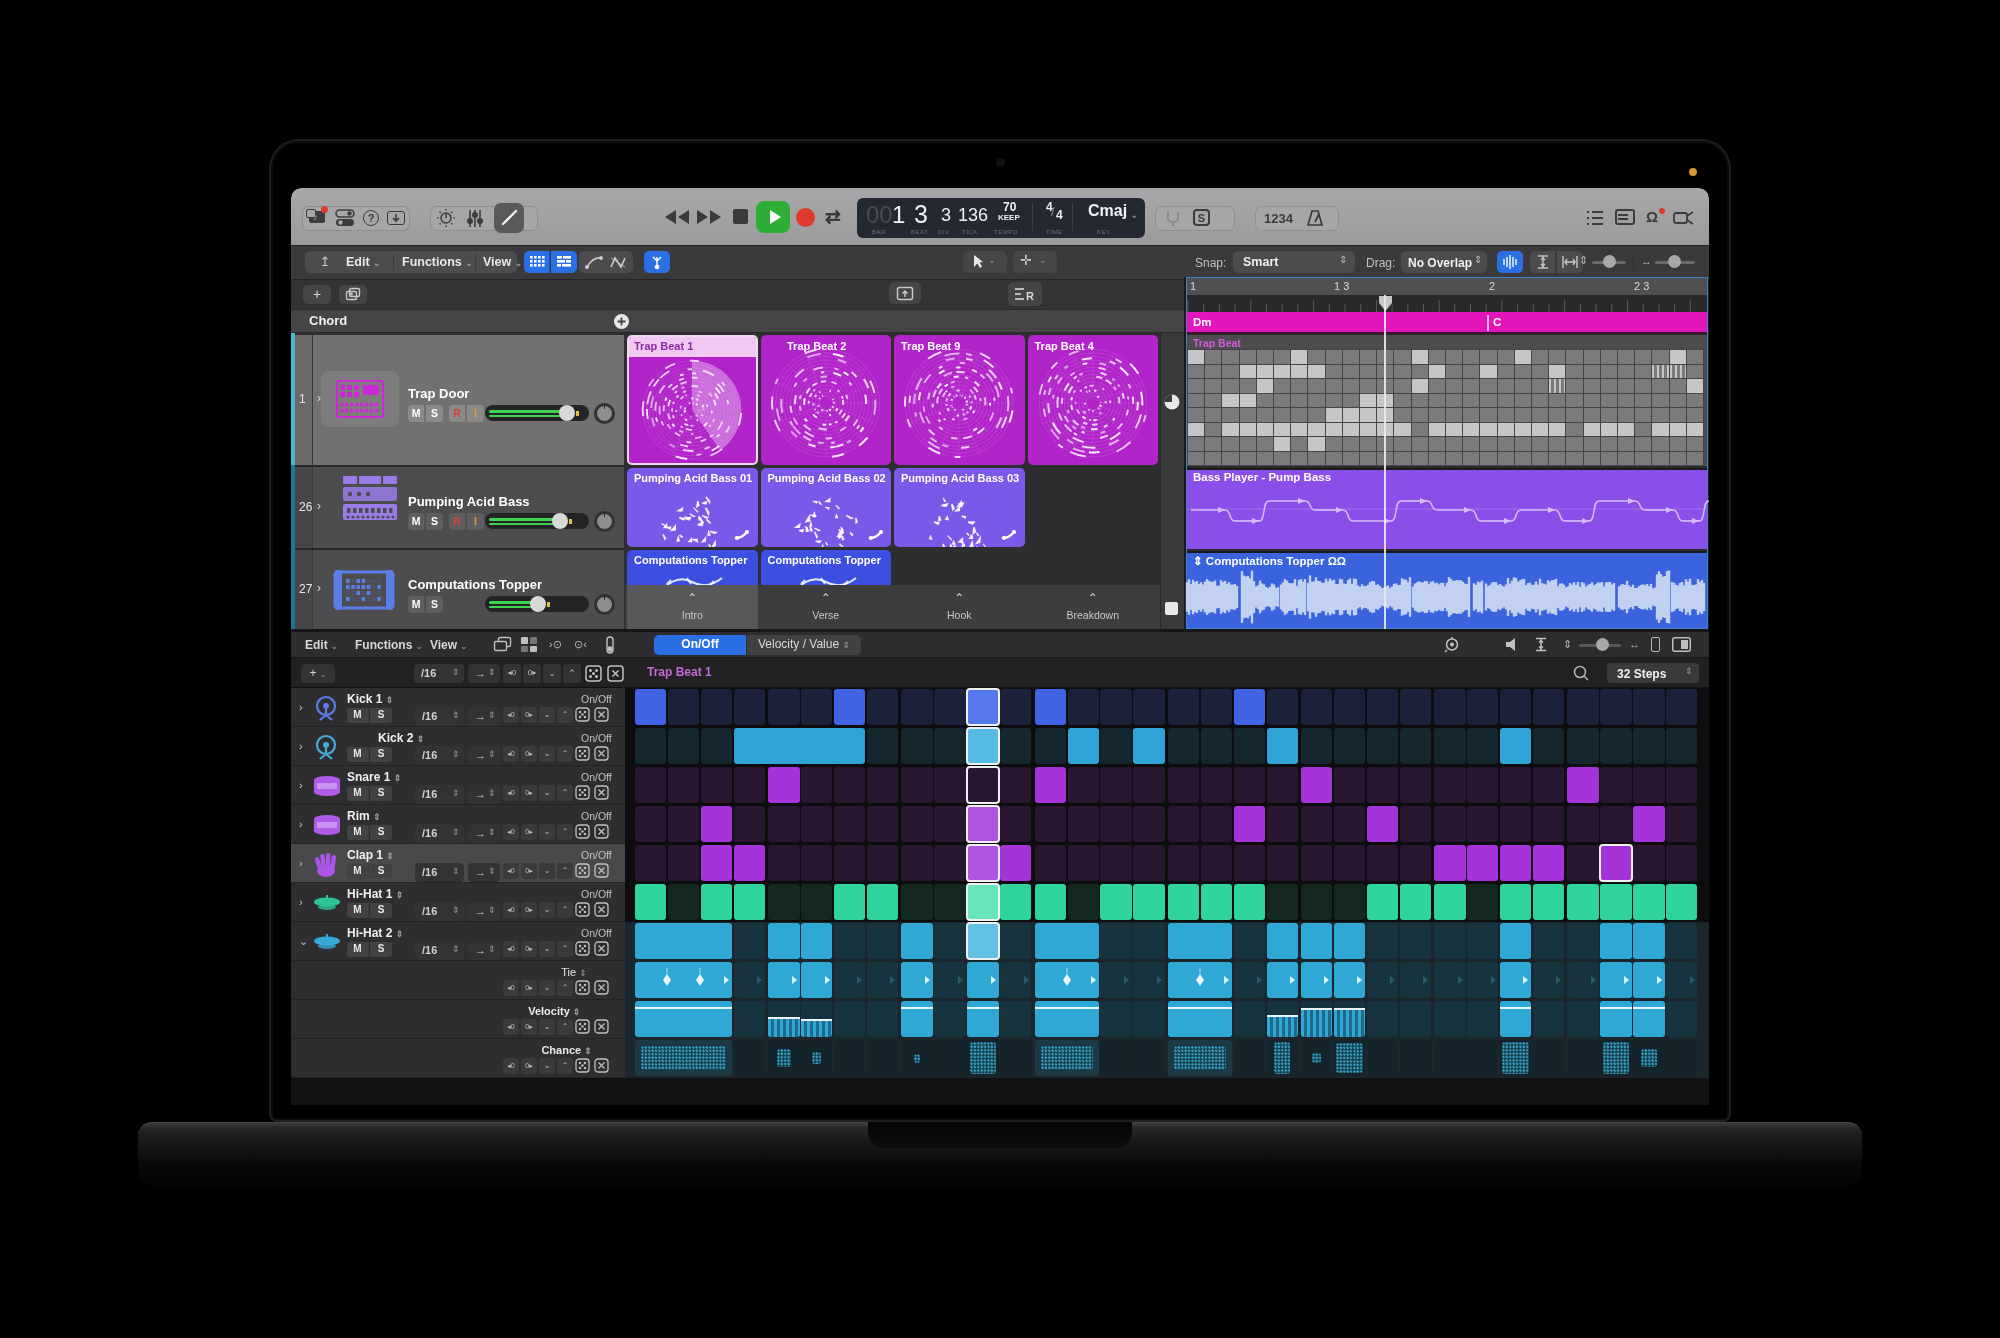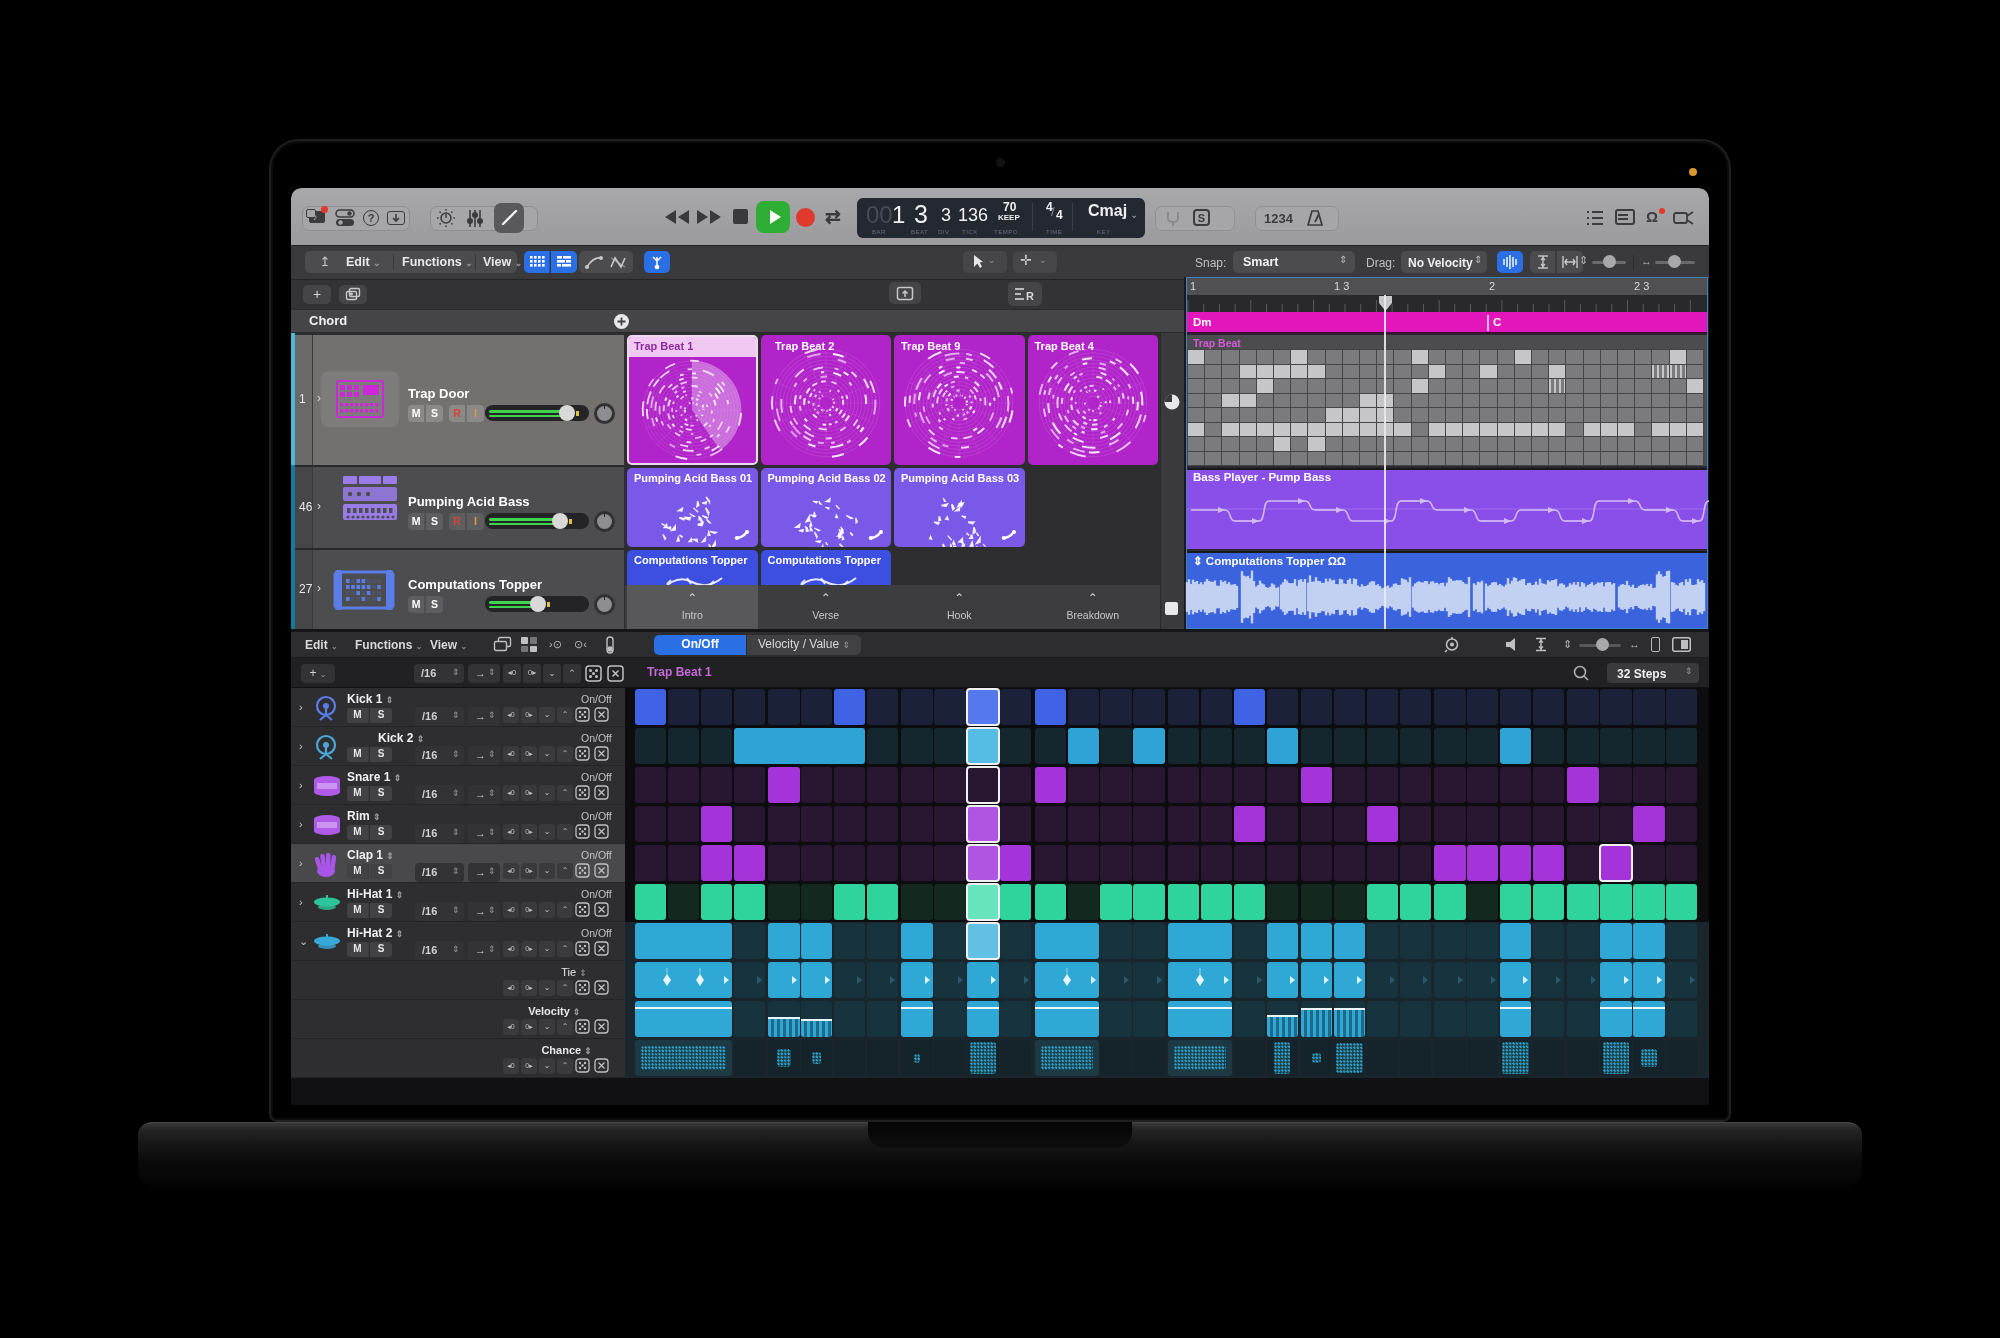--- a/index.html
+++ b/index.html
@@ -193,21 +193,21 @@
     <div class="txt" style="left:697px;top:67px;color:#9a9a9c;font-size:9px;">⌄</div>
     <div style="position:absolute;left:722px;top:63px;width:44px;height:22px;background:#464648;border-radius:5px;"></div>
     <div class="txt" style="left:729px;top:64px;color:#c8c8ca;font-size:14px;">✛</div>
     <div class="txt" style="left:748px;top:67px;color:#9a9a9c;font-size:9px;">⌄</div>
     <div class="txt" style="left:904px;top:68px;color:#c0c0c2;font-size:12px;">Snap:</div>
     <div style="position:absolute;left:942px;top:63px;width:122px;height:22px;background:#4c4c4e;border-radius:5px;"></div>
     <div class="txt" style="left:952px;top:67px;color:#f0f0f2;font-size:12.5px;font-weight:bold;">Smart</div>
     <div class="txt" style="left:1048px;top:66px;color:#b8b8ba;font-size:10px;">⇕</div>
     <div class="txt" style="left:1075px;top:68px;color:#c0c0c2;font-size:12px;">Drag:</div>
     <div style="position:absolute;left:1110px;top:63px;width:86px;height:22px;background:#4c4c4e;border-radius:5px;"></div>
-    <div class="txt" style="left:1117px;top:68px;color:#f0f0f2;font-size:12px;font-weight:bold;">No Velocity</div>
+    <div class="txt" style="left:1117px;top:68px;color:#f0f0f2;font-size:12px;font-weight:bold;">No Overlap</div>
     <div class="txt" style="left:1183px;top:66px;color:#b8b8ba;font-size:10px;">⇕</div>
     <div style="position:absolute;left:1206px;top:63px;width:26px;height:22px;background:#2a6fe4;border-radius:5px;"></div>
     <svg style="left:1211px;top:67px;" width="16" height="14">
       <g stroke="#fff" stroke-width="1.4">
         <line x1="2" y1="4" x2="2" y2="10"></line>
         <line x1="5" y1="2" x2="5" y2="12"></line>
         <line x1="8" y1="0" x2="8" y2="14"></line>
         <line x1="11" y1="2" x2="11" y2="12"></line>
         <line x1="14" y1="4" x2="14" y2="10"></line>
       </g>
@@ -324,21 +324,21 @@
     <div style="position:absolute;left:194px;top:217px;width:104px;height:16px;background:#242426;border-radius:8px;"></div>
     <div style="position:absolute;left:198px;top:222px;width:78px;height:2.5px;background:#3fd44f;border-radius:2px;"></div>
     <div style="position:absolute;left:198px;top:226.5px;width:78px;height:2.5px;background:#3fd44f;border-radius:2px;"></div>
     <div style="position:absolute;left:268px;top:217px;width:16px;height:16px;background:#d8d8d6;border-radius:50%;"></div>
     <div style="position:absolute;left:285px;top:223px;width:3px;height:5px;background:#e0c040;"></div>
     <div style="position:absolute;left:303px;top:215px;width:21px;height:21px;background:#8e8e90;border-radius:50%;border:3px solid #323234;"></div>
     <div style="position:absolute;left:312.5px;top:216px;width:1.6px;height:5px;background:#2a2a2c;"></div>
     <div style="position:absolute;left:4px;top:277px;width:329px;height:2px;background:#29292b;"></div>
     <div style="position:absolute;left:4px;top:279px;width:329px;height:81px;background:#4d4d4f;"></div>
     <div style="position:absolute;left:4px;top:279px;width:18px;height:81px;background:#464648;border-right:1px solid #3a3a3c;"></div>
-    <div class="txt" style="left:8px;top:311.5px;color:#e8e8ea;font-size:12px;">46</div>
+    <div class="txt" style="left:8px;top:311.5px;color:#e8e8ea;font-size:12px;">26</div>
     <div class="txt" style="left:26px;top:310.5px;color:#d8d8da;font-size:12px;">›</div>
     <svg style="left:52px;top:288px;" width="54" height="46">
       <g fill="#9a7ce8">
         <rect x="0" y="0" width="14" height="8" rx="1"></rect>
         <rect x="16" y="0" width="22" height="8" rx="1"></rect>
         <rect x="40" y="0" width="14" height="8" rx="1"></rect>
         <rect x="0" y="11" width="54" height="14" rx="2" opacity=".85"></rect>
         <rect x="0" y="28" width="54" height="16" rx="2"></rect>
       </g>
       <g fill="#4d4d4f">
@@ -554,21 +554,21 @@
       <path d="M14.8 31.4 A49.4 49.4 0 0 1 20.8 23.4" stroke="#ffffff" stroke-opacity="0.84" stroke-width="2.0" fill="none"></path>
       <path d="M90.2 99.6 A54.0 54.0 0 0 1 77.2 107.1" stroke="#ffffff" stroke-opacity="0.71" stroke-width="2.0" fill="none"></path>
       <path d="M51.7 110.7 A54.0 54.0 0 0 1 39.0 107.9" stroke="#ffffff" stroke-opacity="0.89" stroke-width="2.0" fill="none"></path>
       <path d="M3.4 63.6 A54.0 54.0 0 0 1 3.8 47.6" stroke="#ffffff" stroke-opacity="0.84" stroke-width="2.0" fill="none"></path>
       <path d="M9.7 30.9 A54.0 54.0 0 0 1 15.0 23.0" stroke="#ffffff" stroke-opacity="0.63" stroke-width="2.0" fill="none"></path>
       <path d="M28.0 11.4 A54.0 54.0 0 0 1 38.3 6.3" stroke="#ffffff" stroke-opacity="0.82" stroke-width="2.0" fill="none"></path>
       <path d="M55.0 3.0 A54.0 54.0 0 0 1 64.4 3.5" stroke="#ffffff" stroke-opacity="0.82" stroke-width="2.0" fill="none"></path>
       <path d="M110.9 60.3 A54.0 54.0 0 0 1 108.3 74.0" stroke="#ffffff" stroke-opacity="0.83" stroke-width="2.0" fill="none"></path>
     </svg>
     <div style="position:absolute;left:469.5px;top:147px;width:130.5px;height:130px;background:#b124ca;border-radius:5px;"></div>
-    <div class="txt" style="left:484px;top:152px;color:#fff;font-size:11px;font-weight:bold;">Trap Beat 2</div>
+    <div class="txt" style="left:496px;top:152px;color:#fff;font-size:11px;font-weight:bold;">Trap Beat 2</div>
     <svg style="left:477.5px;top:158px;" width="114" height="114" viewBox="0 0 114 114">
       <circle cx="57" cy="57" r="7.0" stroke="#ffffff" stroke-opacity="0.16" stroke-width="0.7" fill="none"></circle>
       <circle cx="57" cy="57" r="10.6" stroke="#ffffff" stroke-opacity="0.16" stroke-width="0.7" fill="none"></circle>
       <circle cx="57" cy="57" r="14.2" stroke="#ffffff" stroke-opacity="0.16" stroke-width="0.7" fill="none"></circle>
       <circle cx="57" cy="57" r="17.8" stroke="#ffffff" stroke-opacity="0.16" stroke-width="0.7" fill="none"></circle>
       <circle cx="57" cy="57" r="21.4" stroke="#ffffff" stroke-opacity="0.16" stroke-width="0.7" fill="none"></circle>
       <circle cx="57" cy="57" r="25.0" stroke="#ffffff" stroke-opacity="0.16" stroke-width="0.7" fill="none"></circle>
       <circle cx="57" cy="57" r="28.6" stroke="#ffffff" stroke-opacity="0.16" stroke-width="0.7" fill="none"></circle>
       <circle cx="57" cy="57" r="32.2" stroke="#ffffff" stroke-opacity="0.16" stroke-width="0.7" fill="none"></circle>
       <circle cx="57" cy="57" r="35.8" stroke="#ffffff" stroke-opacity="0.16" stroke-width="0.7" fill="none"></circle>

